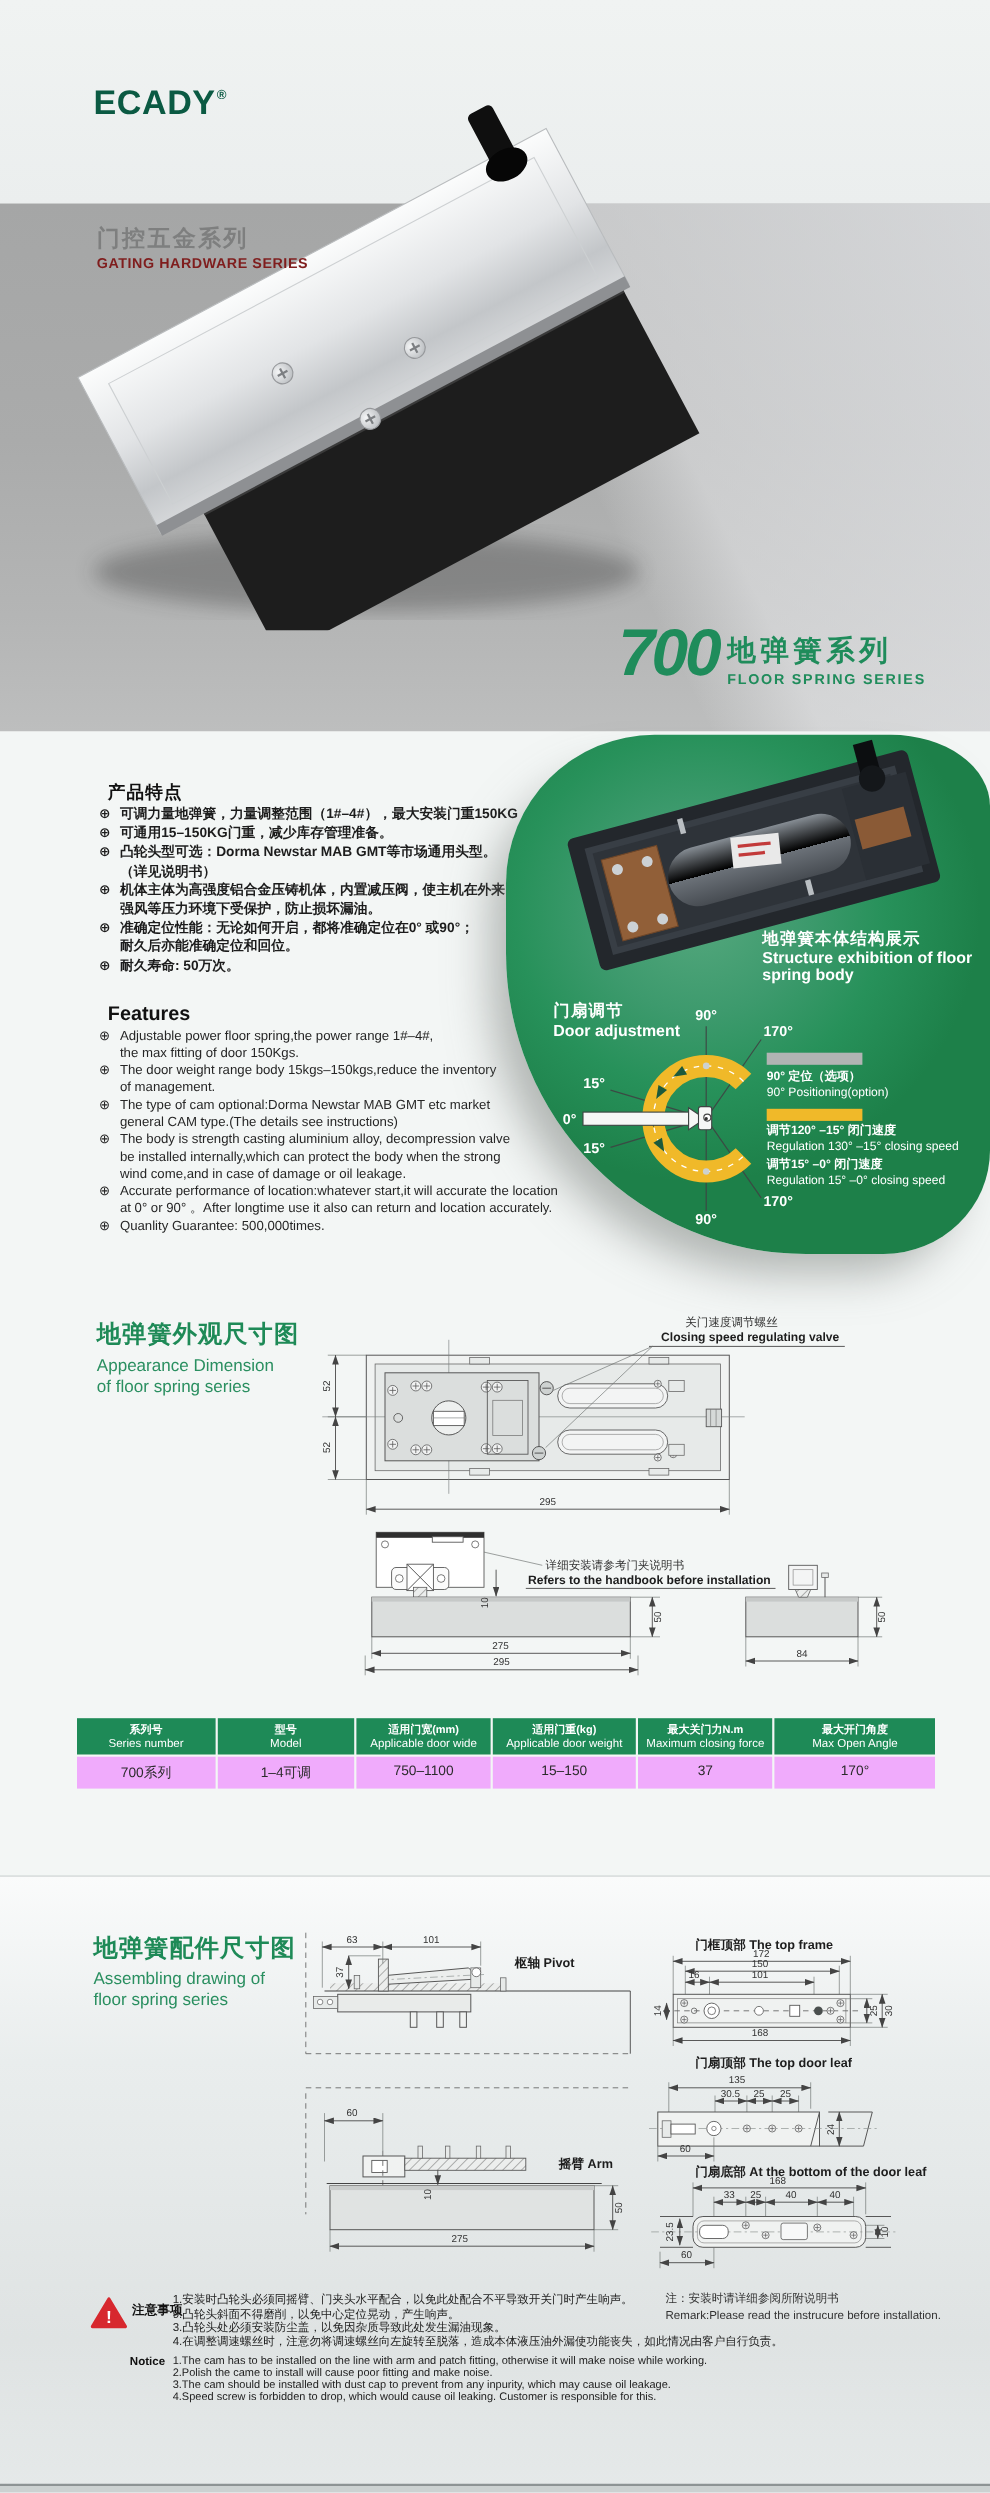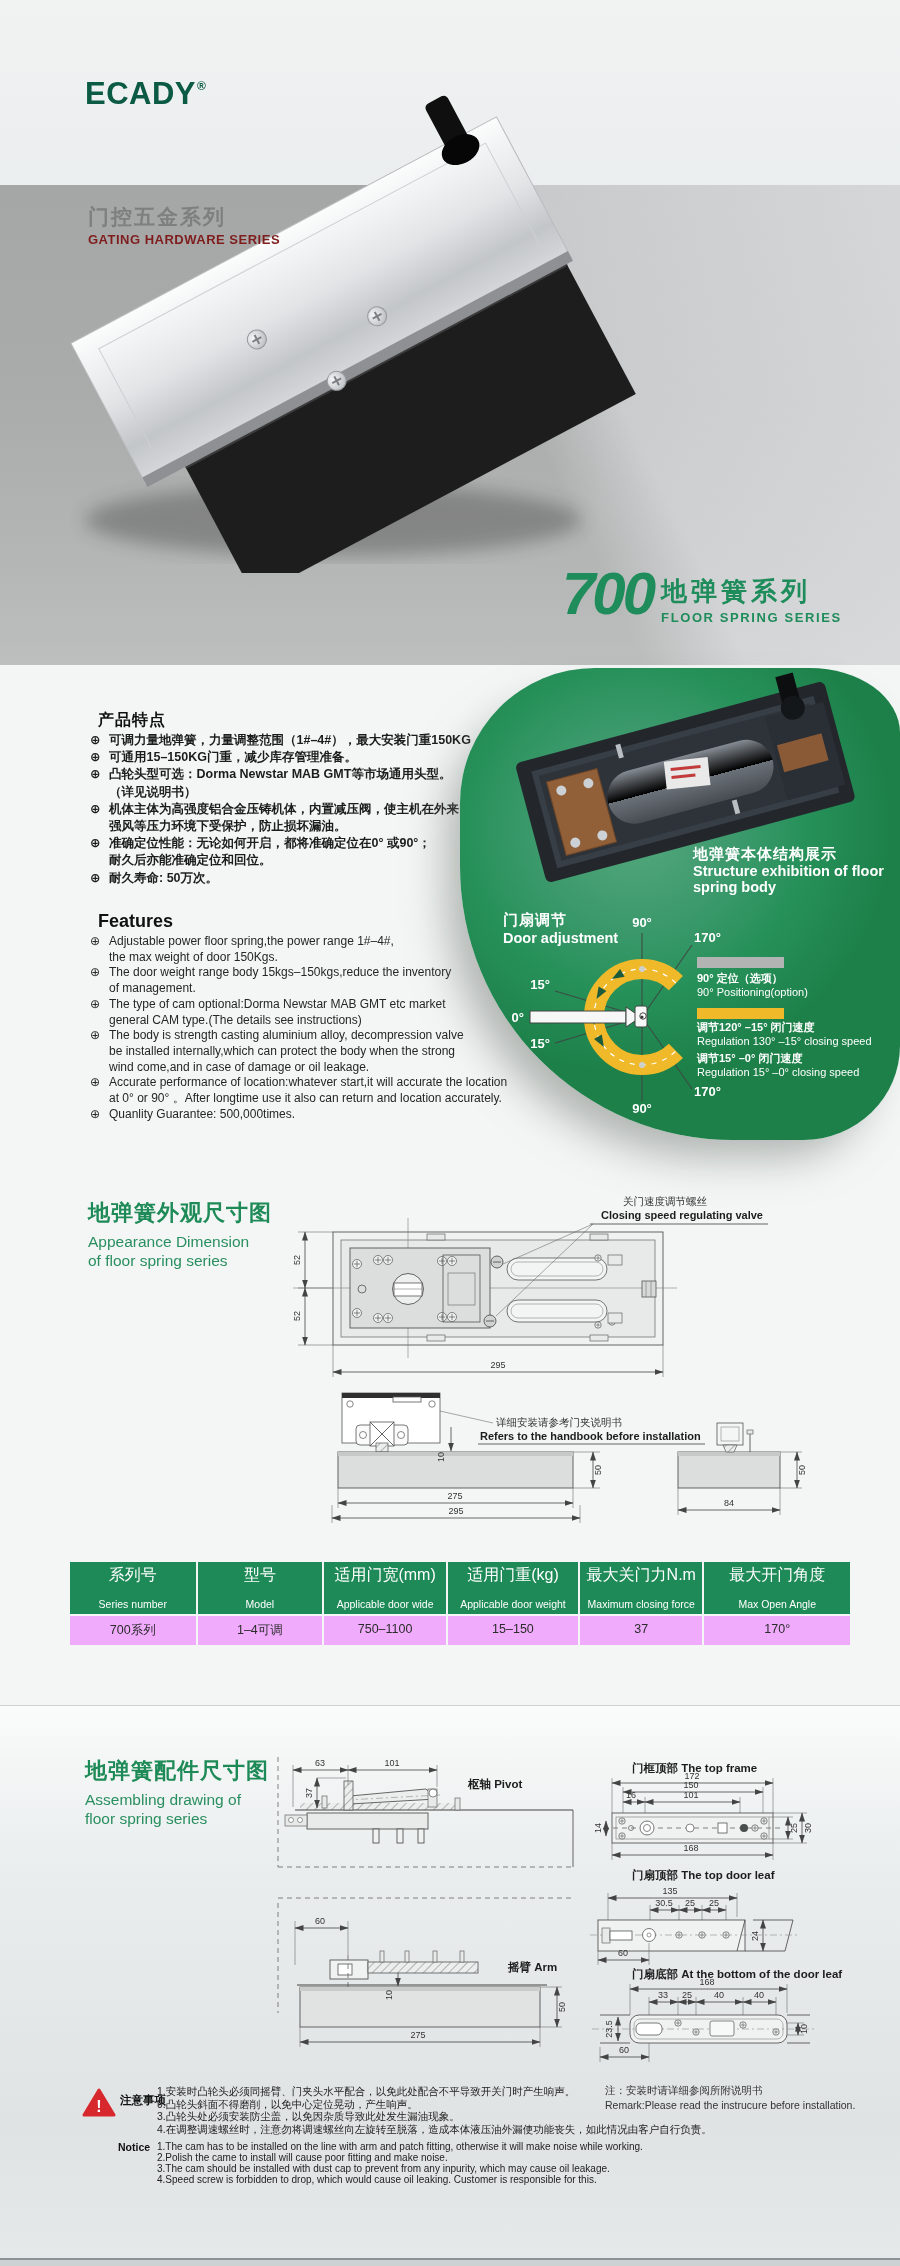--- a/index.html
+++ b/index.html
@@ -55,22 +55,22 @@
   .sec-head-cn{font-size:22px;font-weight:bold;color:#1e8a57;letter-spacing:1px;}
   .sec-head-en{font-size:15.5px;color:#2a8f60;line-height:19px;margin-top:4px;}
   .app-head{left:88px;top:1198px;}
   .asm-head{left:85px;top:1756px;}
 
   
   .spec{left:70px;top:1562px;width:780px;}
   .spec .hrow,.spec .drow{display:flex;gap:2px;}
   .spec .cell{text-align:center;}
   .spec .hcell{background:#1e8a57;color:#fff;padding:3px 0 4px;}
-  .spec .hcell .cn{font-size:16px;font-weight:normal;}
-  .spec .hcell .en{font-size:10.5px;margin-top:12px;text-align:center;}
+  .spec .hcell .cn{font-size:10px;font-weight:bold;}
+  .spec .hcell .en{font-size:10.5px;margin-top:0;text-align:center;}
   .spec .dcell{background:#f0abfc;color:#2b2b2b;font-size:12.5px;padding:6px 0;margin-top:2px;}
   .c0{width:16.3%;} .c1{width:16.2%;} .c2{width:15.8%;} .c3{width:16.9%;} .c4{width:15.9%;} .c5{width:18.9%;}
 
   
   .dwg .ln{stroke:#555;stroke-width:.9;fill:none;}
   .dwg .lt{stroke:#7d8281;stroke-width:.6;fill:none;}
   .dwg .dsh{stroke:#666;stroke-width:.8;stroke-dasharray:5,4;fill:none;}
   .dwg .dd{stroke:#8a8f8e;stroke-width:.6;stroke-dasharray:7,3,2,3;fill:none;}
   .dwg .dim{stroke:#444;stroke-width:.8;fill:none;marker-start:url(#dimArr);marker-end:url(#dimArr);}
   .dwg .wit{stroke:#6c7170;stroke-width:.6;fill:none;}
@@ -271,21 +271,21 @@
     <div class="f-line nw"><span class="bl">⊕</span><span>机体主体为高强度铝合金压铸机体，内置减压阀，使主机在外来</span></div>
     <div class="f-line nw"><span>强风等压力环境下受保护，防止损坏漏油。</span></div>
     <div class="f-line nw"><span class="bl">⊕</span><span>准确定位性能：无论如何开启，都将准确定位在0° 或90°；</span></div>
     <div class="f-line nw"><span>耐久后亦能准确定位和回位。</span></div>
     <div class="f-line nw"><span class="bl">⊕</span><span>耐久寿命: 50万次。</span></div>
   </div>
 
   <div class="abs feat-en-title nw">Features</div>
   <div class="abs feat-en">
     <div class="f-line nw"><span class="bl">⊕</span><span>Adjustable power floor spring,the power range 1#–4#,</span></div>
-    <div class="f-line nw"><span>the max weight of door 150Kgs.</span></div>
+    <div class="f-line nw"><span>the max fitting of door 150Kgs.</span></div>
     <div class="f-line nw"><span class="bl">⊕</span><span>The door weight range body 15kgs–150kgs,reduce the inventory</span></div>
     <div class="f-line nw"><span>of management.</span></div>
     <div class="f-line nw"><span class="bl">⊕</span><span>The  type of cam optional:Dorma Newstar MAB GMT etc market</span></div>
     <div class="f-line nw"><span>general CAM type.(The details see instructions)</span></div>
     <div class="f-line nw"><span class="bl">⊕</span><span>The body is strength casting aluminium alloy, decompression valve</span></div>
     <div class="f-line nw"><span>be installed internally,which can protect the body when the strong</span></div>
     <div class="f-line nw"><span>wind come,and in case of damage or oil leakage.</span></div>
     <div class="f-line nw"><span class="bl">⊕</span><span>Accurate performance of location:whatever start,it will accurate the location</span></div>
     <div class="f-line nw"><span>at 0° or 90° 。After longtime use it also can return and location accurately.</span></div>
     <div class="f-line nw"><span class="bl">⊕</span><span>Quanlity Guarantee: 500,000times.</span></div>

